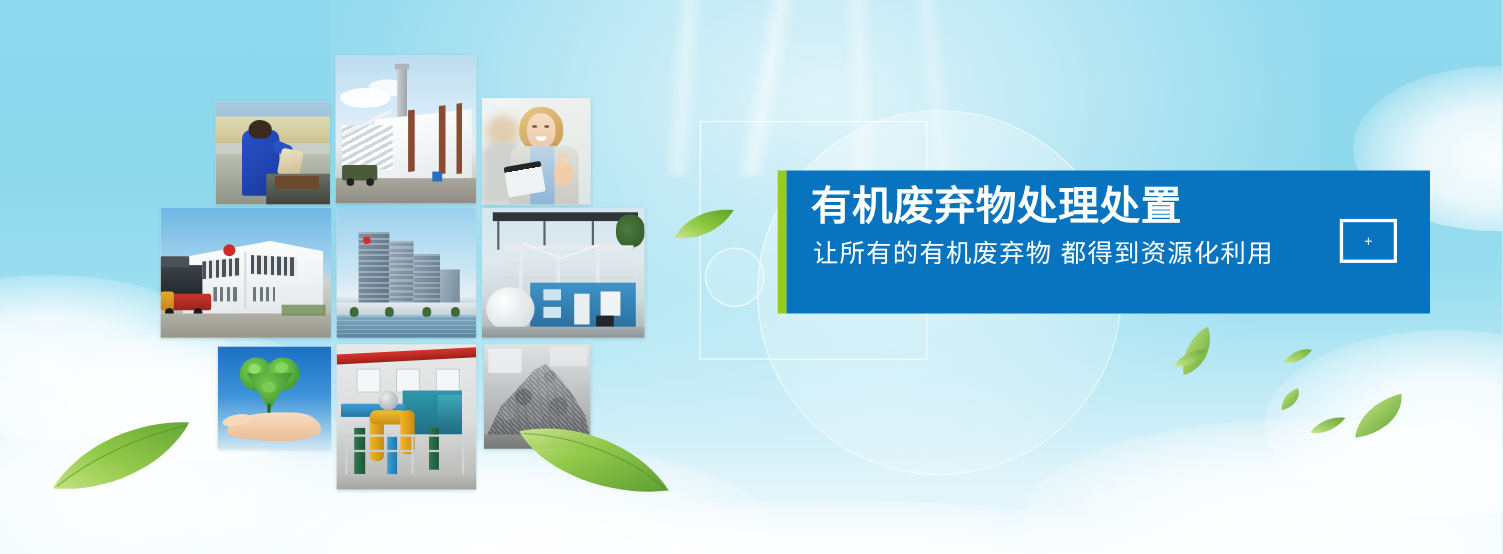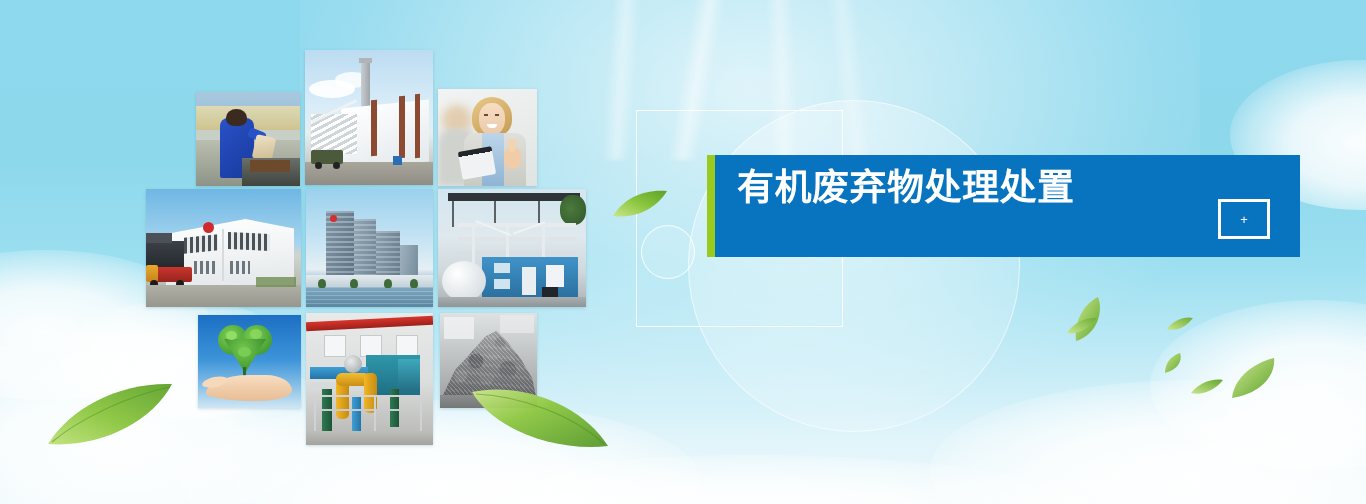--- a/index.html
+++ b/index.html
@@ -106,21 +106,21 @@
     overflow: hidden;
     background: #cfe8f3;
     box-shadow: 0 1px 3px rgba(20,70,100,0.18);
   }
   .photo > .ph-inner { position: absolute; inset: 0; }
 
   
   .banner {
     position: absolute;
     left: 707px; top: 155px;
-    width: 593px; height: 102px;
+    width: 593px; height: 130px;
   }
   .banner-green {
     position: absolute;
     left: 0; top: 0;
     width: 8px; height: 100%;
     background: #9aca1e;
   }
   .banner-blue {
     position: absolute;
     left: 8px; top: 0;
@@ -597,20 +597,21 @@
     <path d="M46 2 C48 20 32 38 4 42 C6 24 22 8 46 2 Z" fill="url(#lgI)"></path>
   </svg>
 
   <div class="banner">
     <div class="banner-green"></div>
     <div class="banner-blue"></div>
     <div class="banner-text">
       <div class="headline">
         <span class="h-main">有机废弃物处理处置</span>
       </div>
+      <div class="subline">让所有的有机废弃物 都得到资源化利用</div>
     </div>
   </div>
 
   <div class="plus-box">
     <span>+</span>
   </div>
 
 </div>
 
 </body></html>

